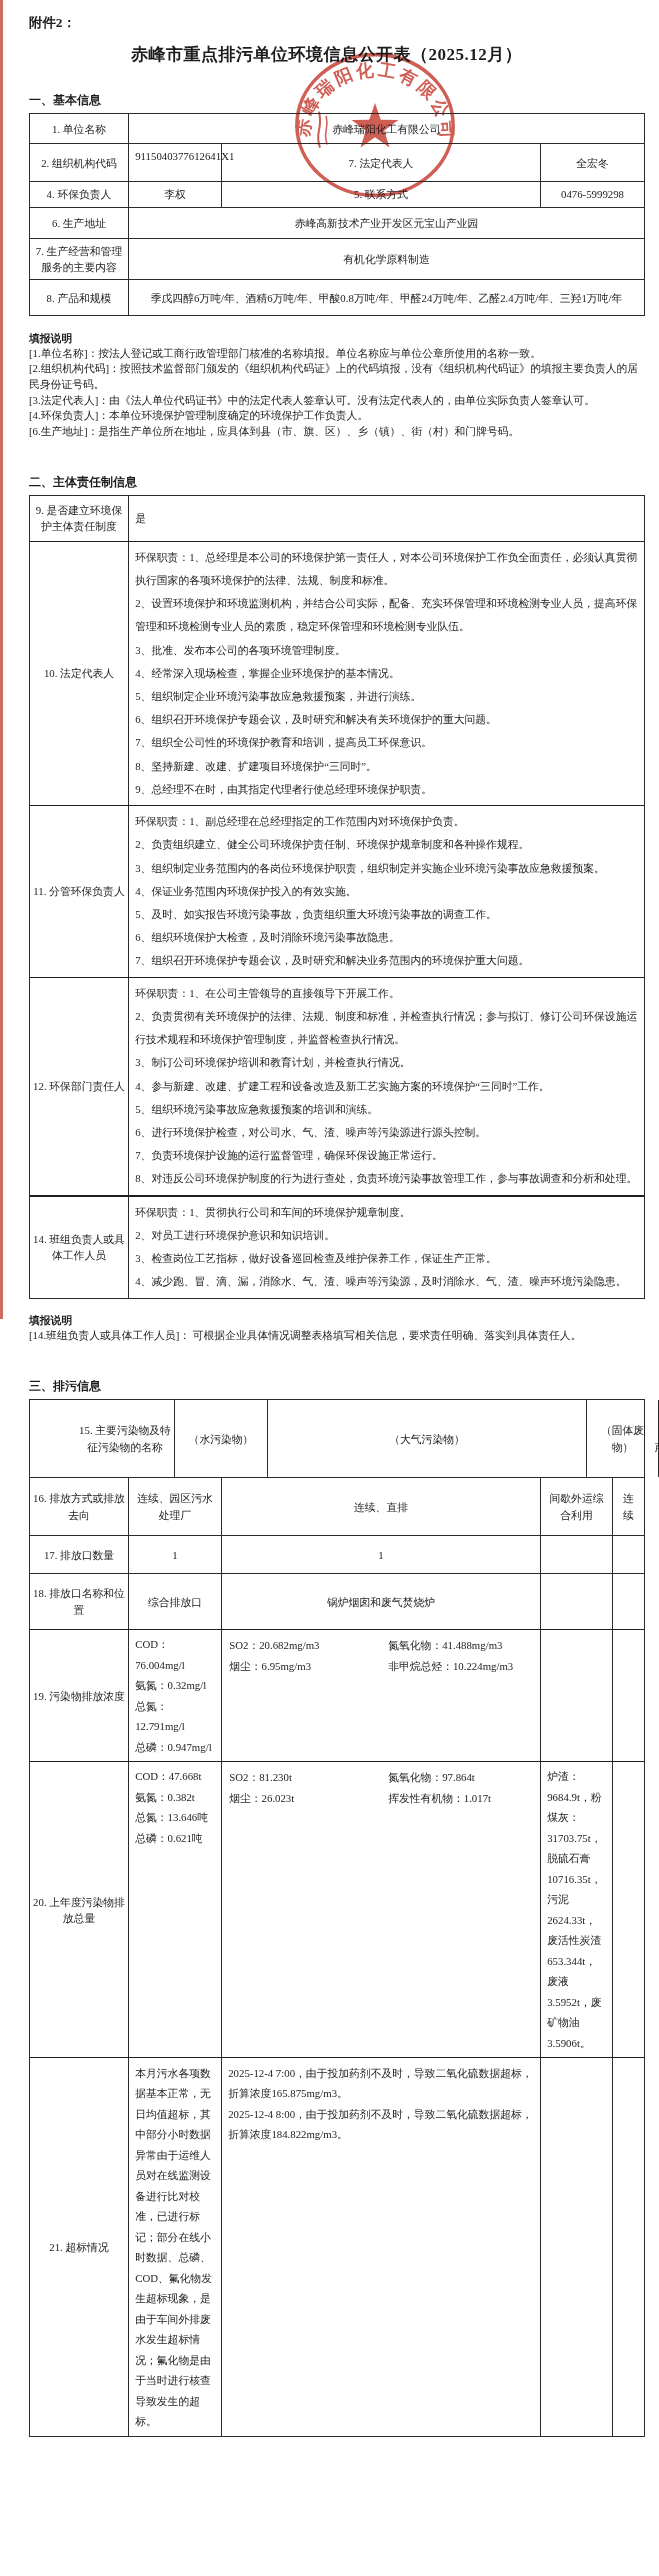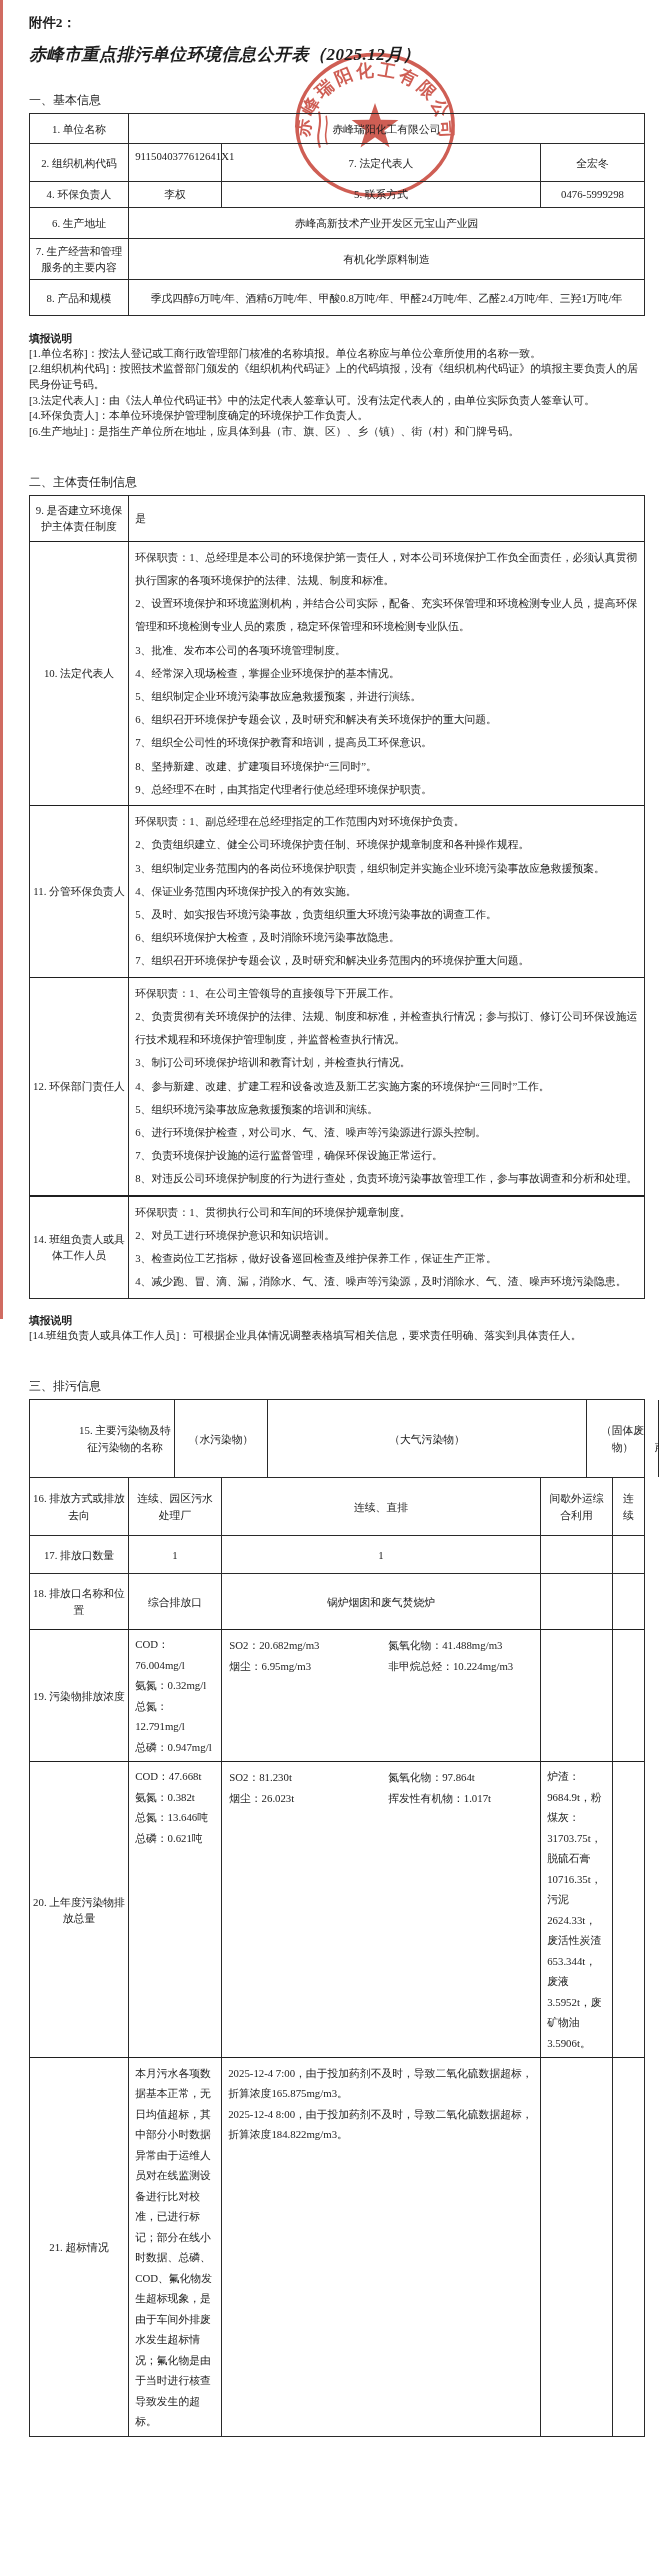--- a/index.html
+++ b/index.html
@@ -2,22 +2,22 @@
 <html style="font-size:8.2px"><head>
 <meta charset="utf-8">
 <style>
   html,body{margin:0;padding:0;background:#ffffff;}
   .page{position:relative;width:659px;min-height:3727px;background:#fff;
         font-family:"Liberation Serif","DejaVu Serif",serif;color:#1c1c1c;
         font-size:10.8px;line-height:1.5;overflow:hidden;}
   .red-edge{position:absolute;left:0;top:0;width:2.6px;height:1319px;background:#c03a2c;opacity:.75;}
   .content{position:relative;width:645px;padding:13.4px 0 0 29px;box-sizing:border-box;}
   .attachment{font-size:13.4px;font-weight:bold;margin:0 0 8.2px 0;}
-  .doc-title{font-size:17px;font-weight:bold;margin:3.1px 20.6px 24px 0;letter-spacing:0.5px;font-style:italic;}
-  .section-h{font-size:12px;font-weight:normal;margin:0 0 4.1px 0;}
+  .doc-title{font-size:17px;font-weight:bold;text-align:center;margin:3.1px 20.6px 24px 0;letter-spacing:0.5px;}
+  .section-h{font-size:12px;font-weight:bold;margin:0 0 4.1px 0;}
   .tbl{border:1px solid #2a2a2a;margin-bottom:4.1px;}
   .row{display:grid;border-top:1px solid #2a2a2a;}
   .row:first-child{border-top:none;}
   .row.thick{border-top:1.5px solid #1f1f1f;}
   .cell{border-left:1px solid #2a2a2a;padding:4.1px 6.2px;display:flex;align-items:center;
         justify-content:center;text-align:center;box-sizing:border-box;min-width:0;}
   .cell:first-child{border-left:none;}
   .cell.left{justify-content:flex-start;text-align:left;}
   .cell.top{align-items:flex-start;}
   .g2{grid-template-columns:98px 1fr;}

